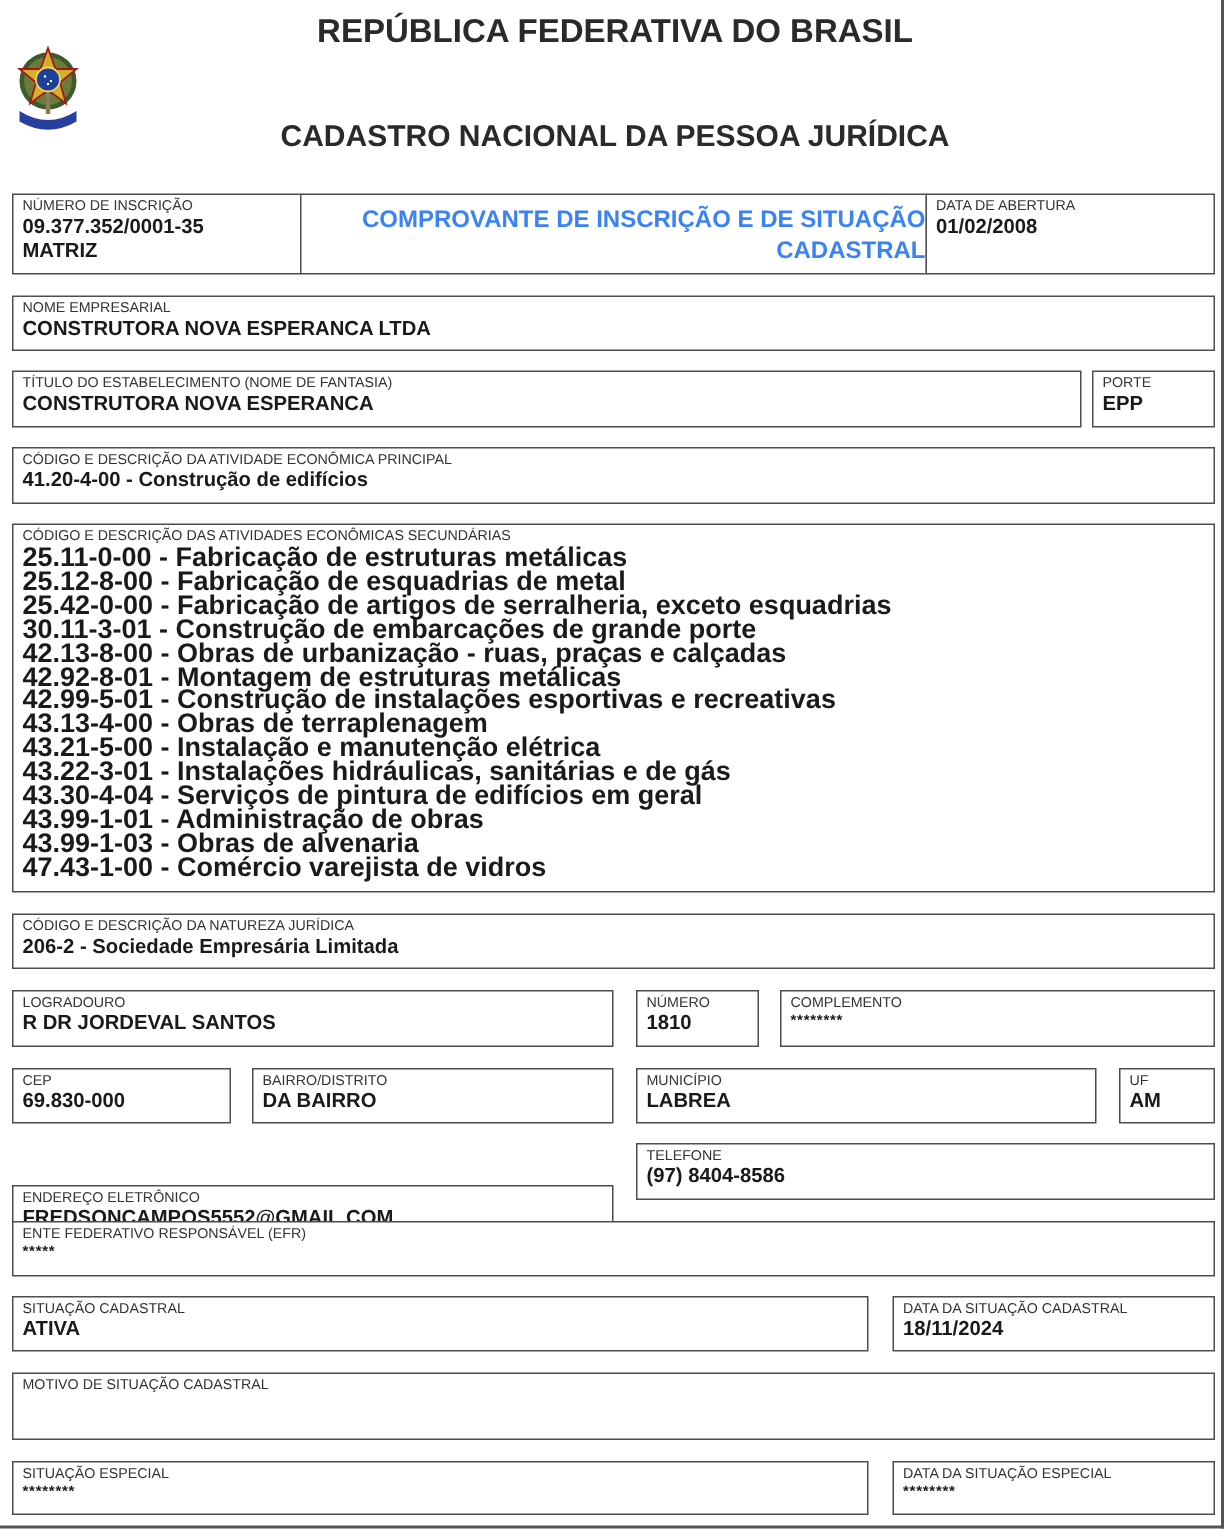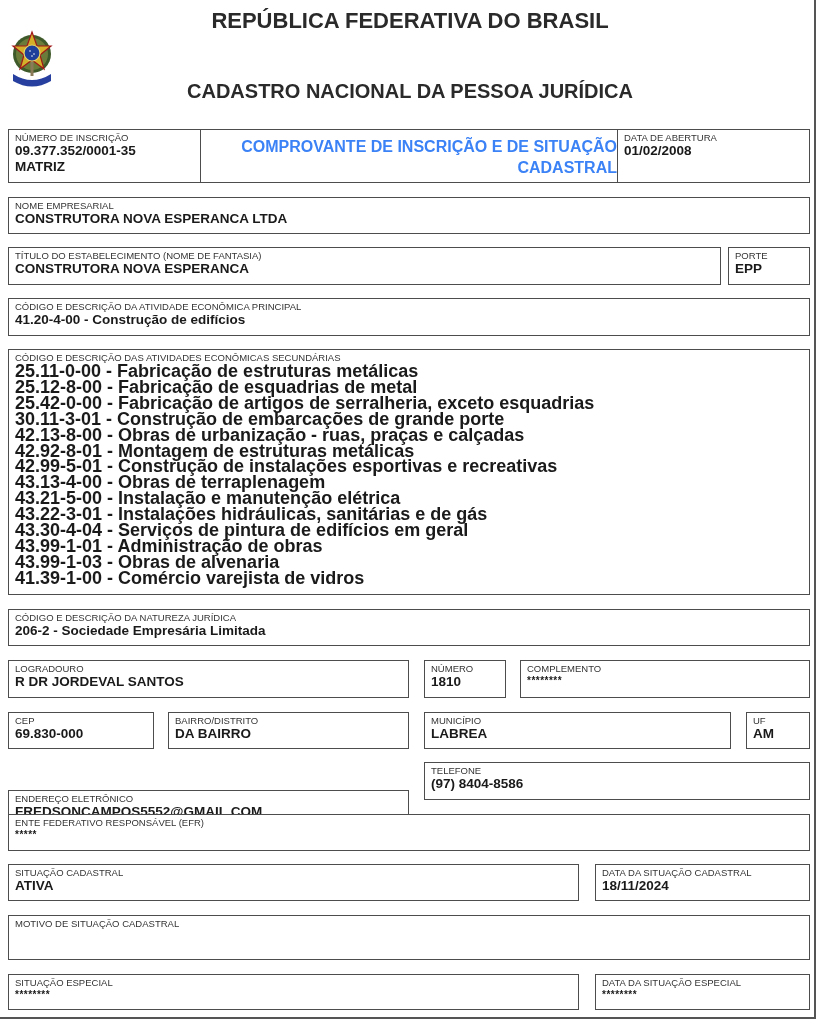--- a/index.html
+++ b/index.html
@@ -89,21 +89,21 @@
     <li>30.11-3-01 - Construção de embarcações de grande porte</li>
     <li>42.13-8-00 - Obras de urbanização - ruas, praças e calçadas</li>
     <li>42.92-8-01 - Montagem de estruturas metálicas</li>
     <li>42.99-5-01 - Construção de instalações esportivas e recreativas</li>
     <li>43.13-4-00 - Obras de terraplenagem</li>
     <li>43.21-5-00 - Instalação e manutenção elétrica</li>
     <li>43.22-3-01 - Instalações hidráulicas, sanitárias e de gás</li>
     <li>43.30-4-04 - Serviços de pintura de edifícios em geral</li>
     <li>43.99-1-01 - Administração de obras</li>
     <li>43.99-1-03 - Obras de alvenaria</li>
-    <li>41.39-1-00 - Comércio varejista de vidros</li>
+    <li>47.43-1-00 - Comércio varejista de vidros</li>
   </ul>
 </div>
 
 <div class="box" style="left:8px;top:609px;width:802px;height:37px;">
   <span class="lbl">CÓDIGO E DESCRIÇÃO DA NATUREZA JURÍDICA</span>
   <span class="val">206-2 - Sociedade Empresária Limitada</span>
 </div>
 
 <div class="box" style="left:8px;top:660px;width:401px;height:38px;">
   <span class="lbl">LOGRADOURO</span>

